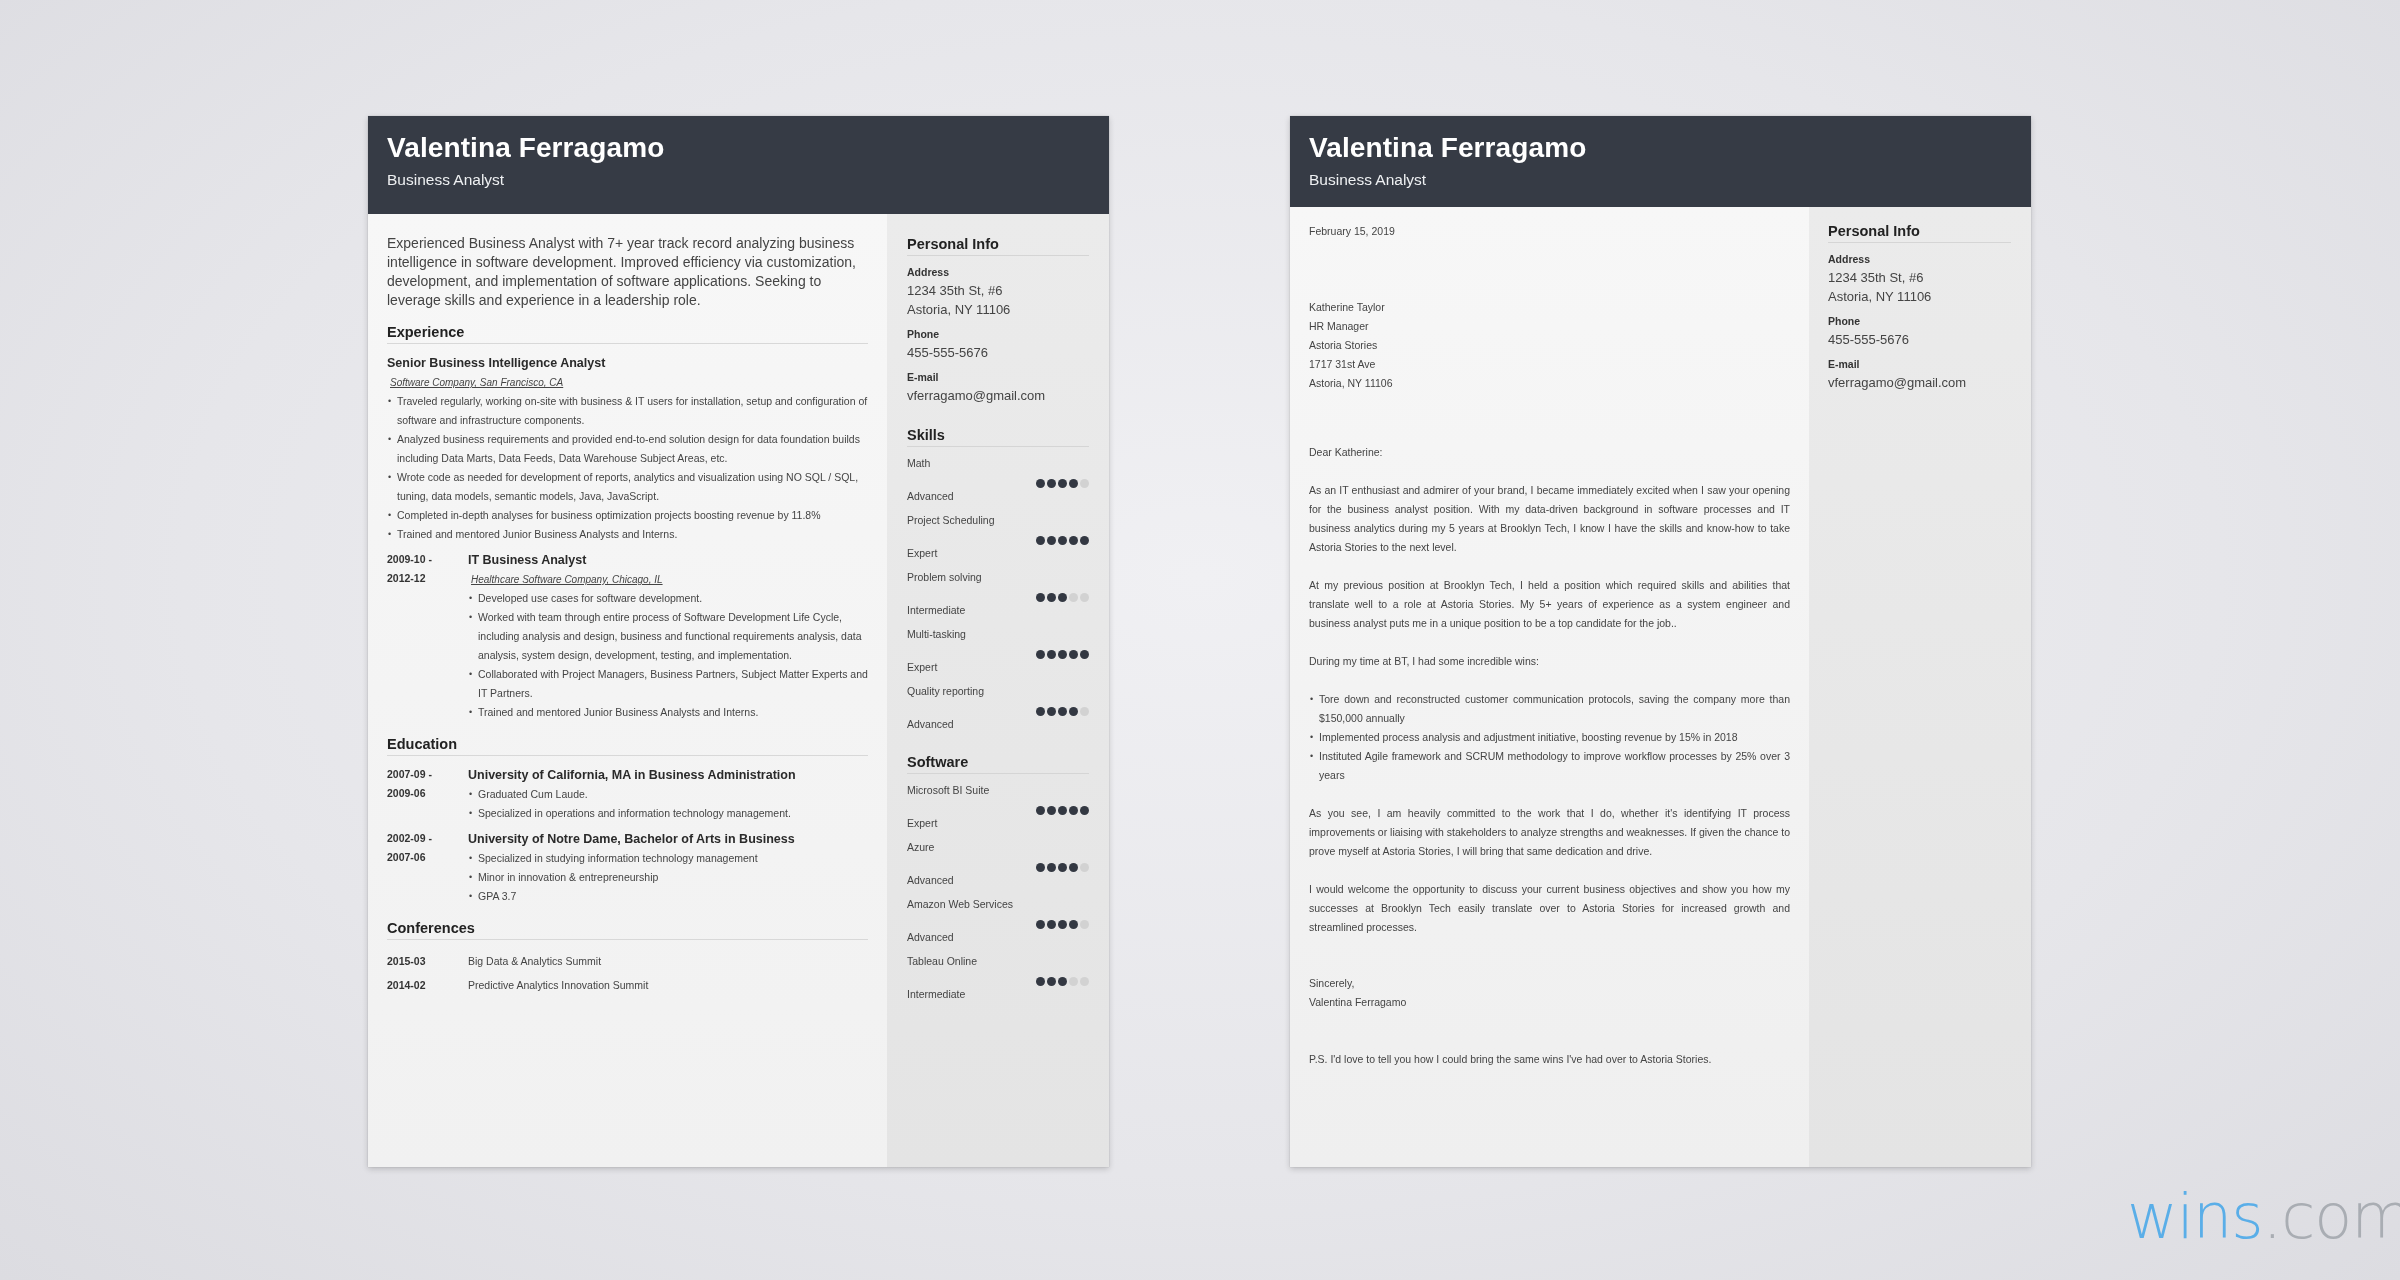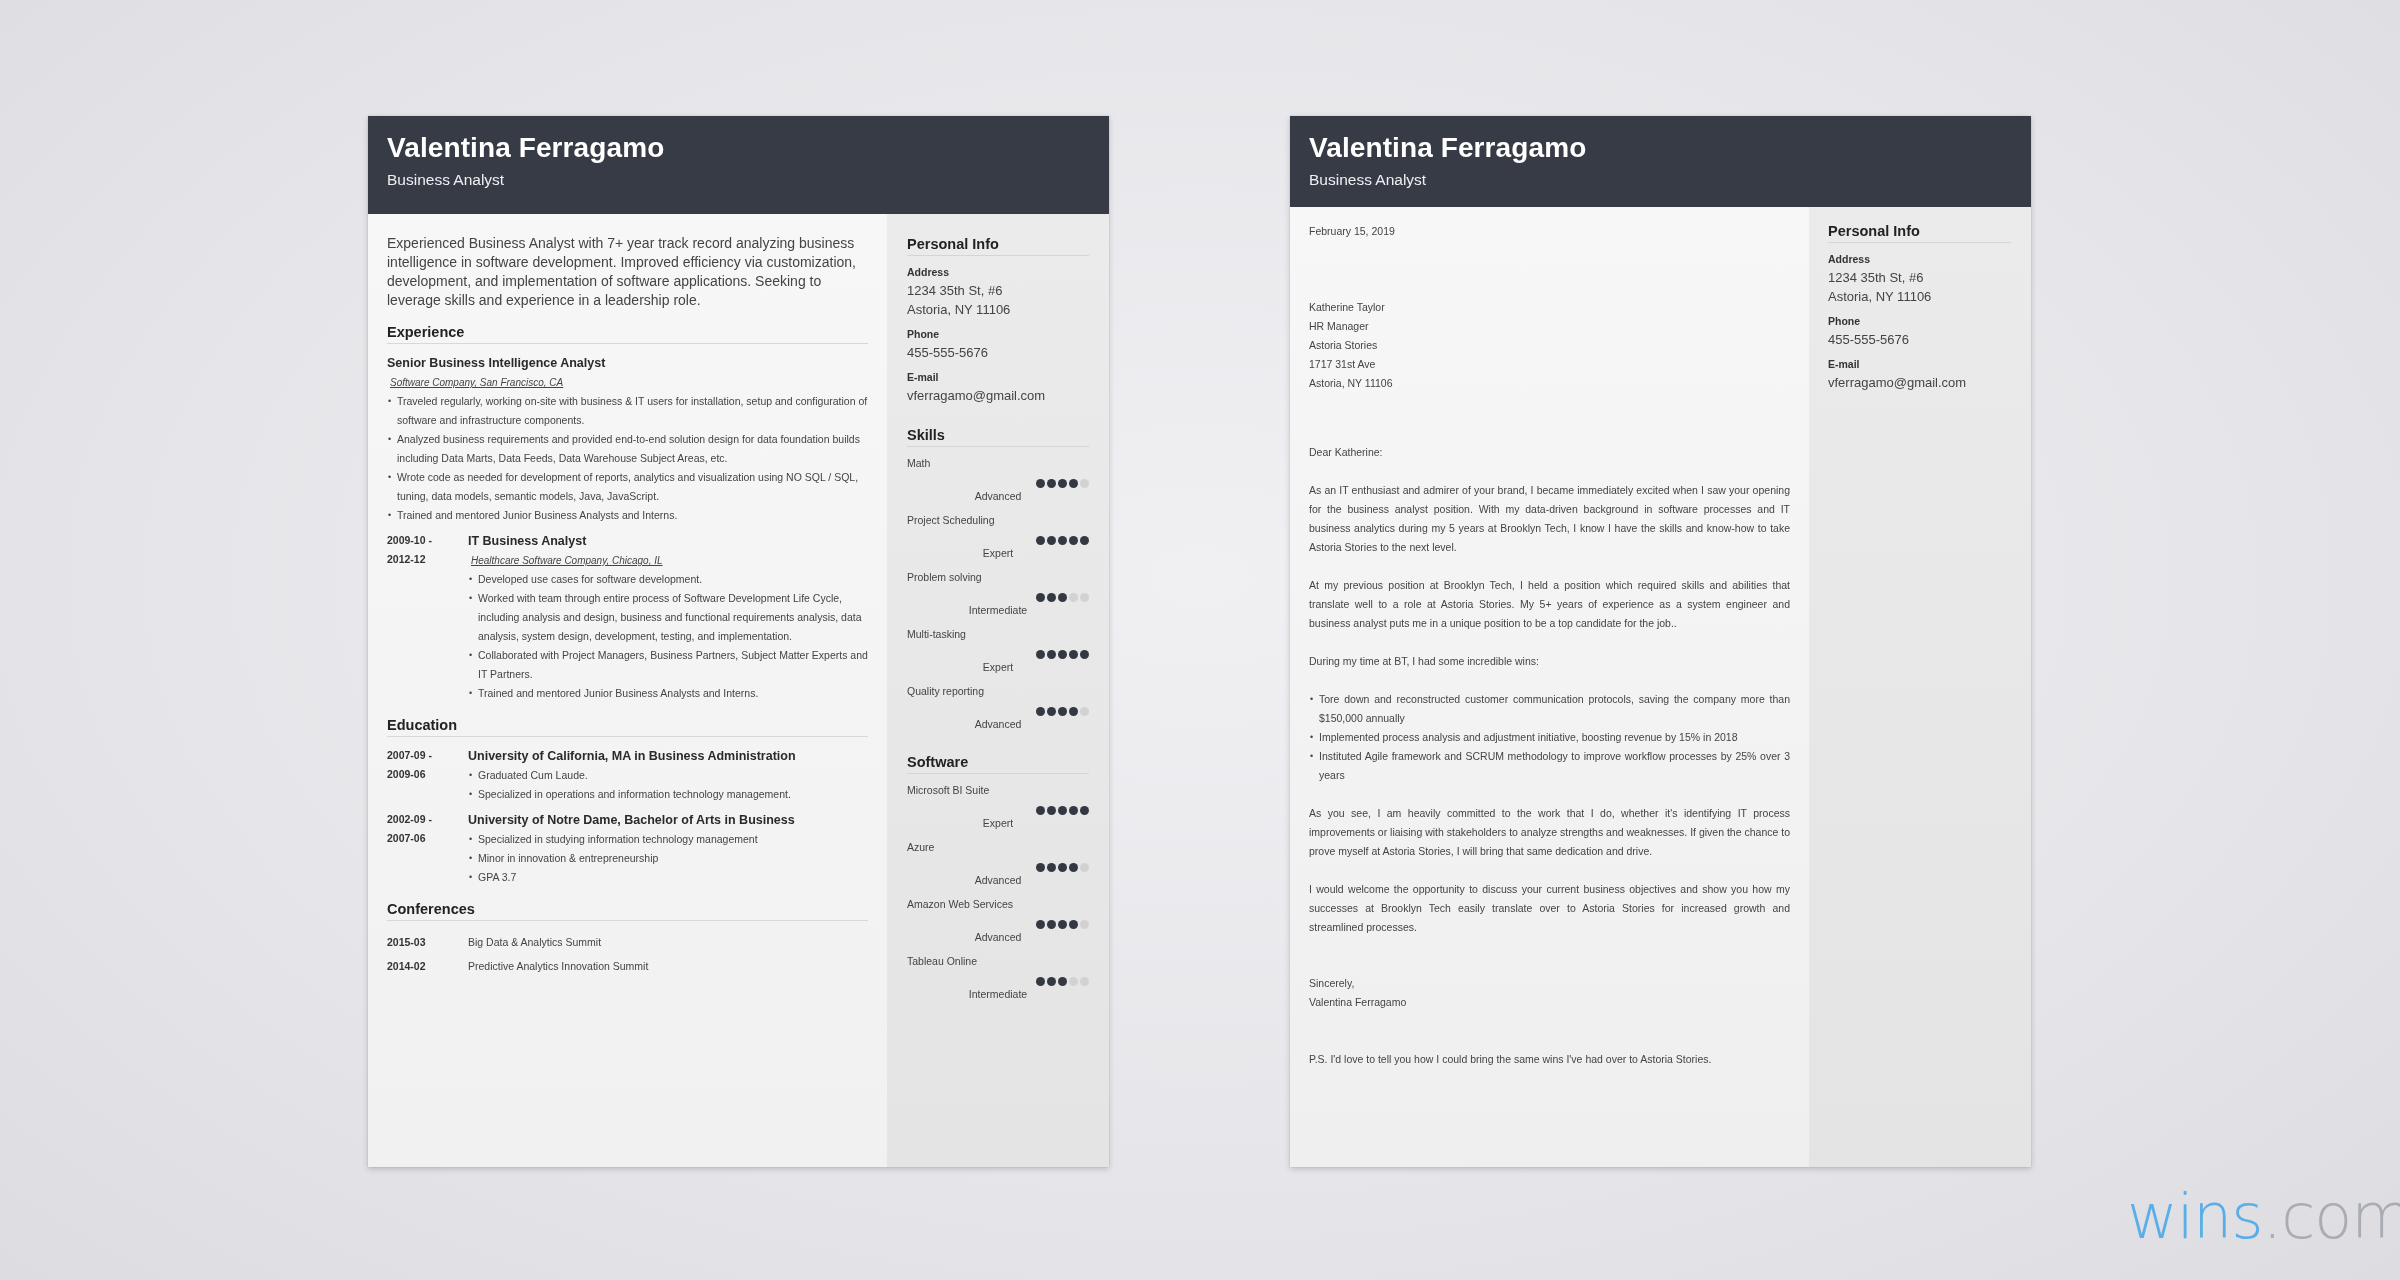--- a/index.html
+++ b/index.html
@@ -73,21 +73,21 @@
   }
   .pi-label { font-weight: bold; font-size: 10.5px; color: #333; line-height: 18px; }
   .pi-val { font-size: 13px; color: #444; line-height: 19px; margin-bottom: 6px; }
   .pi-group { margin-bottom: 22px; }
 
   .skill { margin-bottom: 7px; }
   .skill .sname { font-size: 10.5px; color: #444; line-height: 19px; }
   .skill .dots { text-align: right; height: 13px; margin-top: 3px; line-height: 13px; }
   .dot { display: inline-block; width: 9px; height: 9px; border-radius: 50%; margin-left: 2px; background: #d2d2d2; }
   .dot.on { background: #333842; }
-  .skill .level { text-align: center; font-size: 10.5px; color: #444; line-height: 15px; }
+  .skill .level { text-align: left; font-size: 10.5px; color: #444; line-height: 15px; }
 
   
   .cl { font-size: 10.5px; color: #444; line-height: 19px; }
   .cl p { text-align: justify; }
   .cl .gap-s { height: 19px; }
   .cl .gap-l { height: 38px; }
   .cl ul.bullets li { text-align: justify; padding-left: 10px; }
 
   .logo {
     position: absolute; left: 2127px; top: 1180px;
@@ -112,20 +112,21 @@
       <div class="sec-title">Experience</div>
       <div id="exp-list">
           <div class="entry">
             <div class="body">
               <div class="title">Senior Business Intelligence Analyst</div>
               <div class="company">Software Company, San Francisco, CA</div>
               <ul class="bullets">
                 <li>Traveled regularly, working on-site with business &amp; IT users for installation, setup and configuration of software and infrastructure components.</li>
                 <li>Analyzed business requirements and provided end-to-end solution design for data foundation builds including Data Marts, Data Feeds, Data Warehouse Subject Areas, etc.</li>
                 <li>Wrote code as needed for development of reports, analytics and visualization using NO SQL / SQL, tuning, data models, semantic models, Java, JavaScript.</li>
+                <li>Completed in-depth analyses for business optimization projects boosting revenue by 11.8%</li>
                 <li>Trained and mentored Junior Business Analysts and Interns.</li>
               </ul>
             </div>
           </div>
           <div class="entry">
             <div class="dates">
               <div>2009-10 -</div>
               <div>2012-12</div>
             </div>
             <div class="body">

